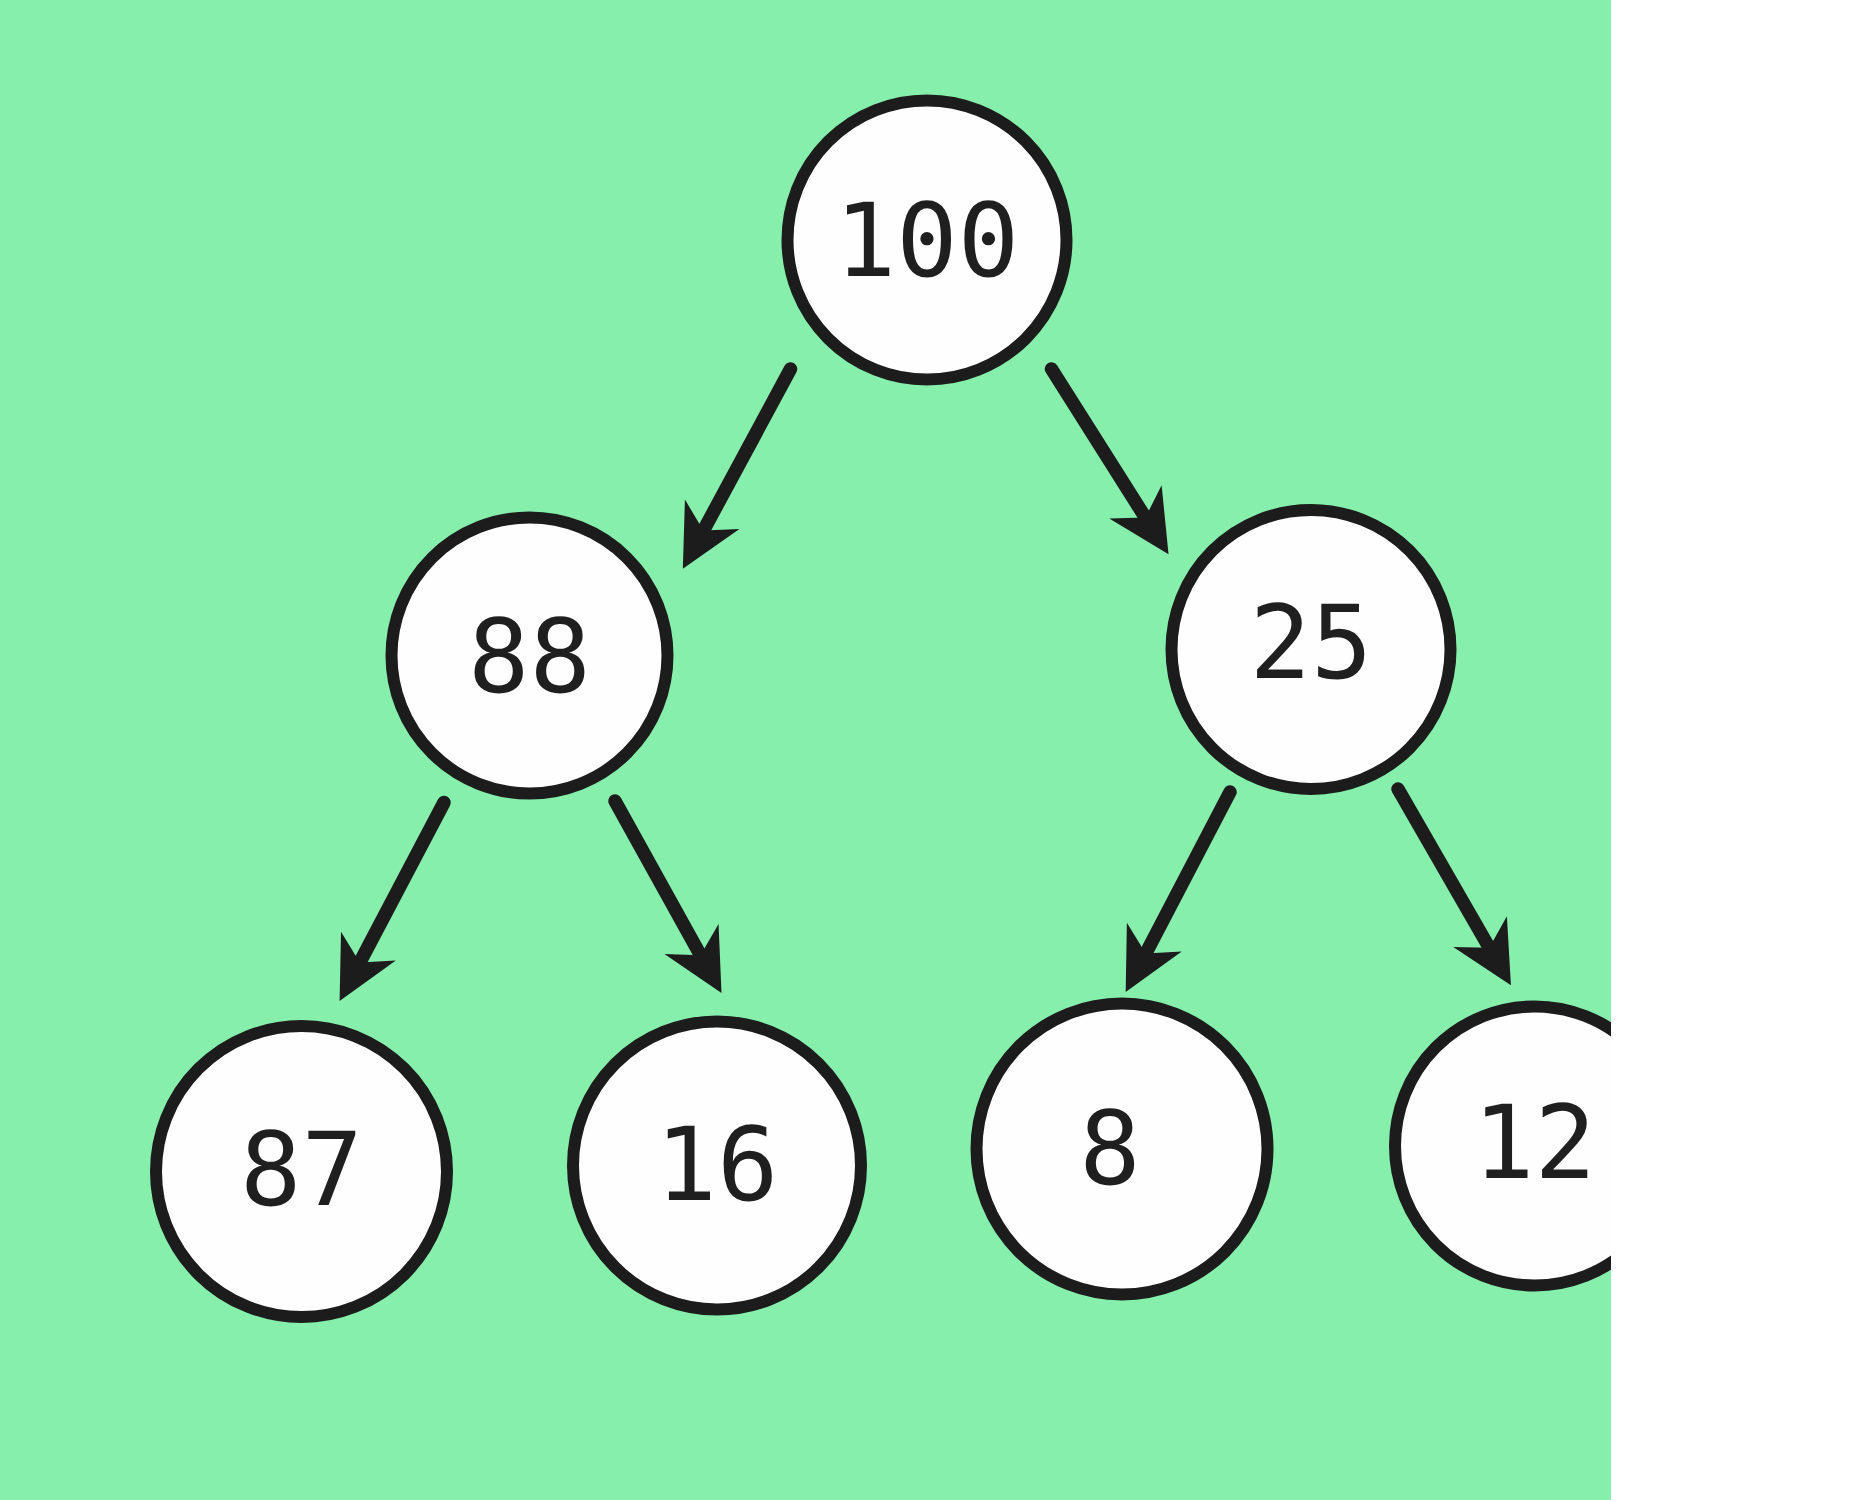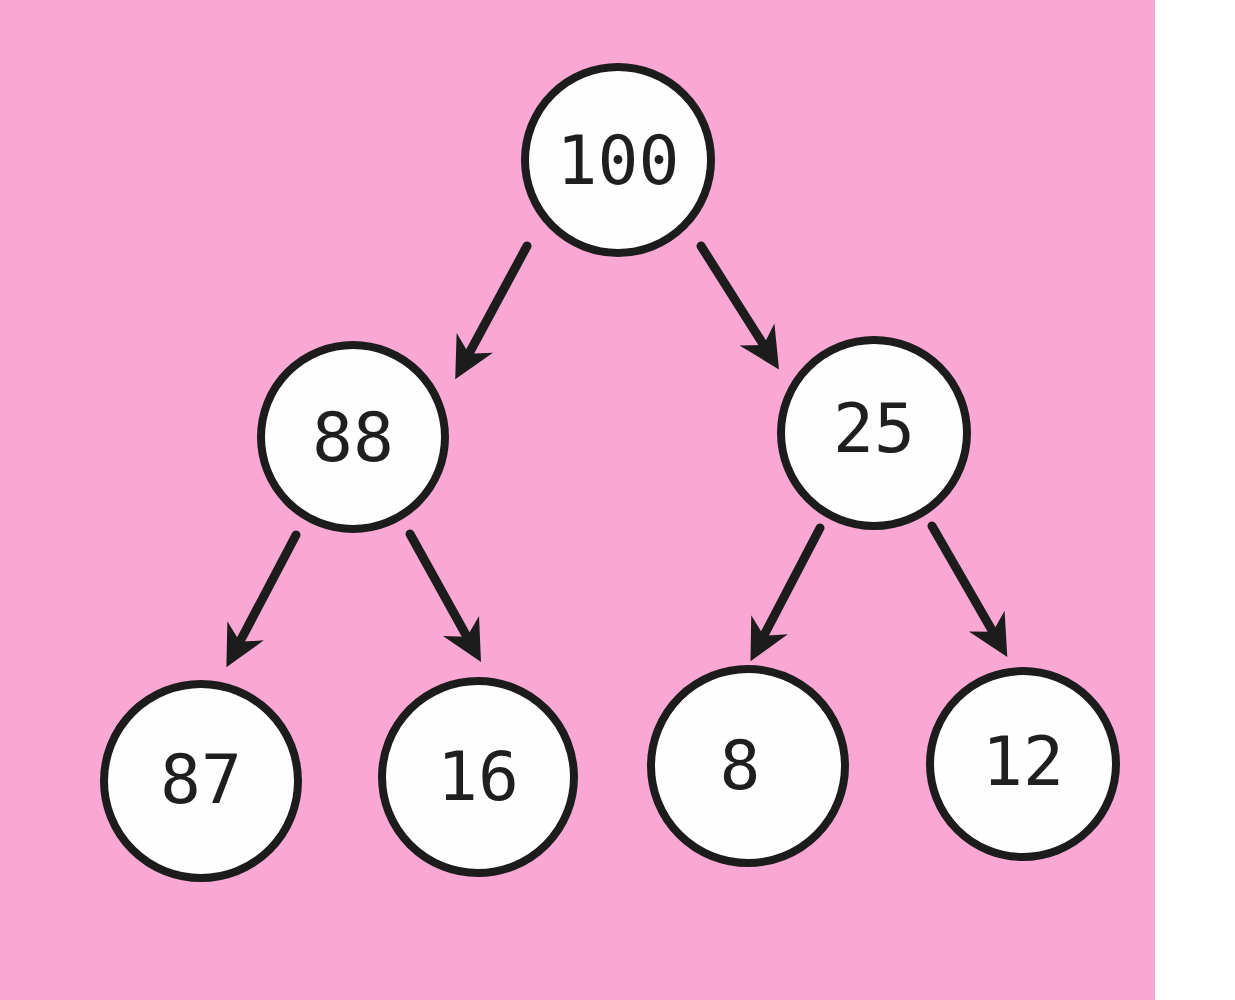--- a/index.html
+++ b/index.html
@@ -2,23 +2,23 @@
 <html><head>
 <meta charset="utf-8">
 <style>
   html, body {
     margin: 0;
     padding: 0;
     background: #ffffff;
   }
   .stage {
     position: relative;
-    width: 1155px;
+    width: 1074px;
     height: 1000px;
-    background: #f9a8d4;
+    background: #86efac;
     overflow: hidden;
     font-family: "DejaVu Sans Mono", monospace;
   }
   svg { display: block; }
   .node-circle {
     fill: #fefefe;
     stroke: #1c1c1c;
     stroke-width: 8;
   }
   .node-label {

